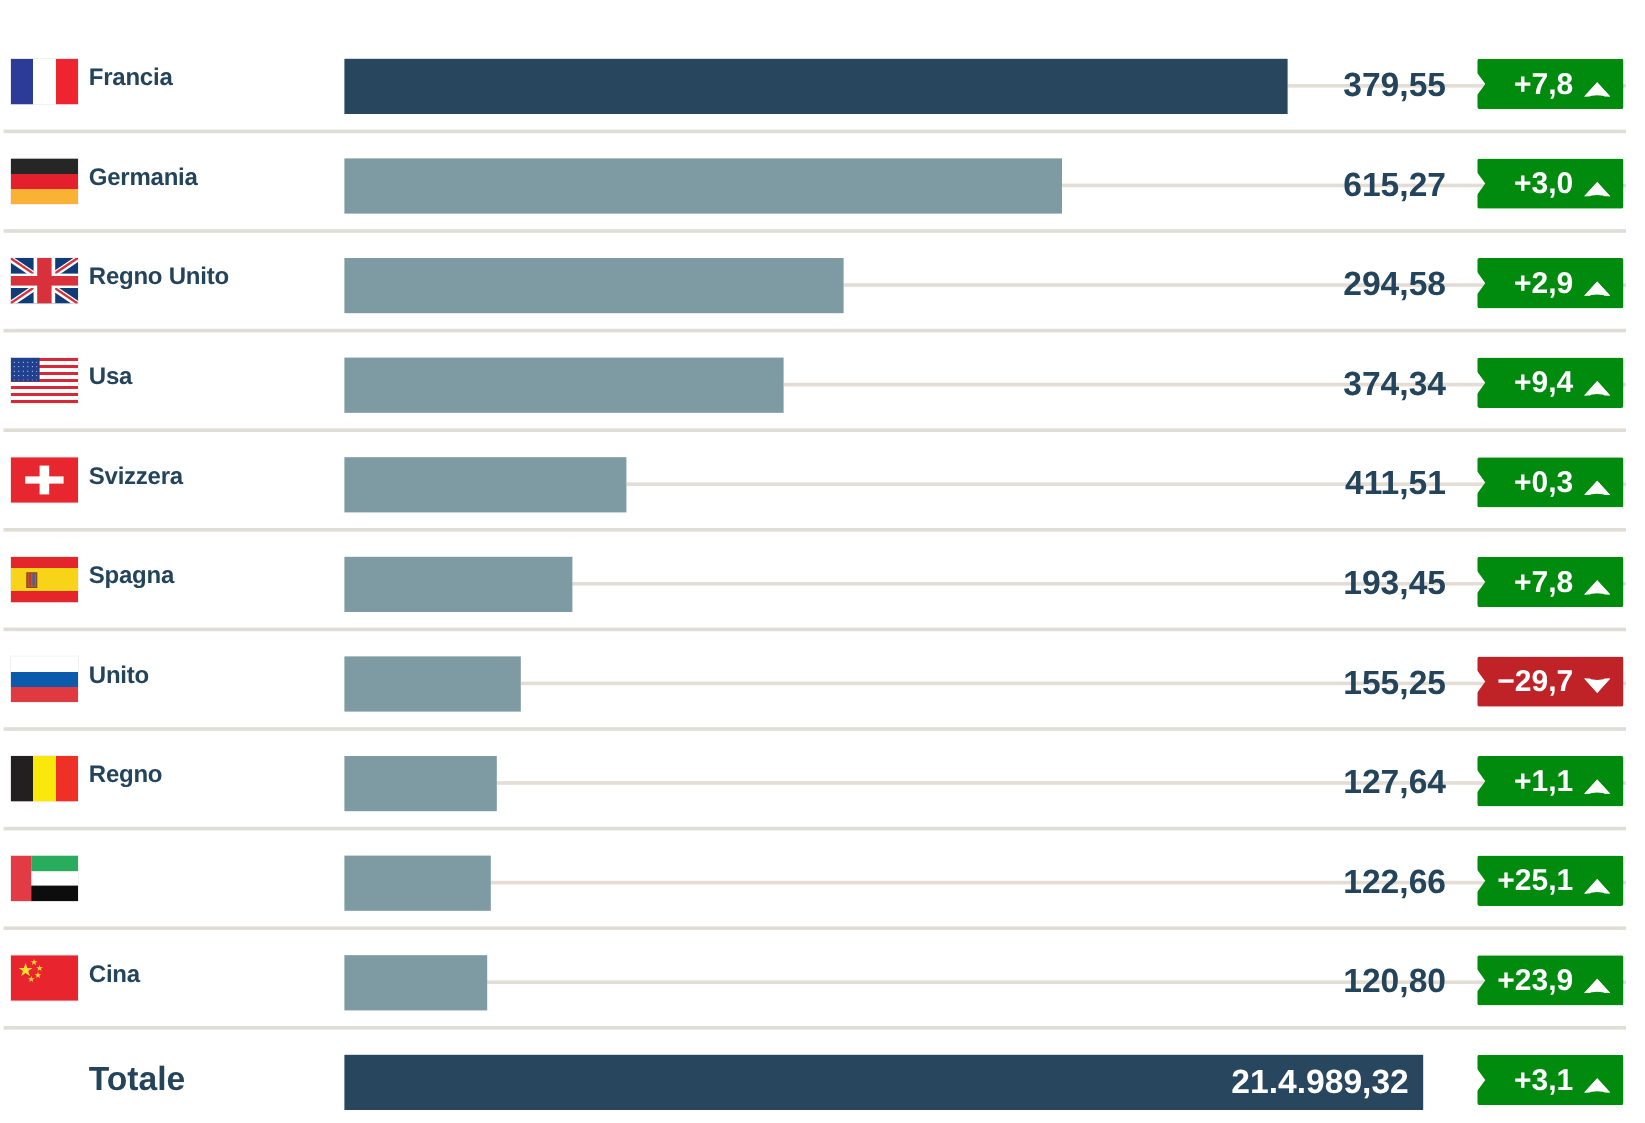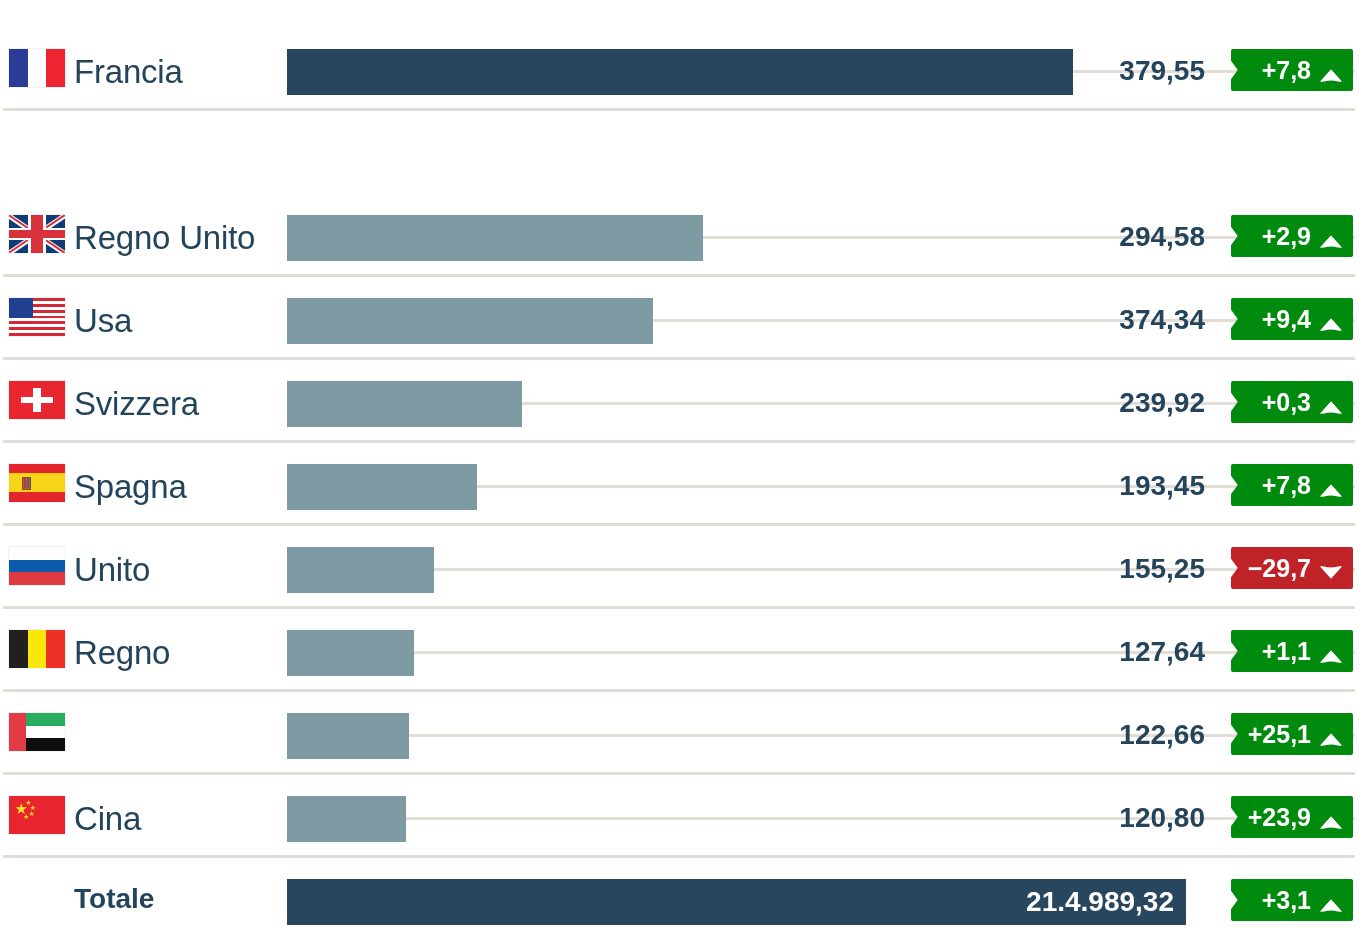--- a/index.html
+++ b/index.html
@@ -35,22 +35,22 @@
     width: 56px;
     height: 38px;
     overflow: hidden;
     background: #ffffff;
     box-shadow: 0 0 0 0.5px rgba(0,0,0,0.10);
   }
   .flag-inner { position: absolute; inset: 0; }
   .label {
     position: absolute;
     left: 74px;
-    font-size: 33px;
-    font-weight: normal;
+    font-size: 20px;
+    font-weight: bold;
     color: #23445b;
     letter-spacing: -0.2px;
     white-space: nowrap;
     line-height: 1;
   }
   .connector {
     position: absolute;
     height: 3px;
     background: #e3ddd6;
   }
@@ -123,20 +123,37 @@
     <div class="row" style="top:30px">
       <div class="flag" style="top:19px">
         <div class="flag-inner" style="background:linear-gradient(to right,#2b3b97 0 33.33%,#ffffff 33.33% 66.66%,#ee2430 66.66% 100%)"></div>
       </div>
       <div class="label" style="top:25px">Francia</div>
       <div class="connector" style="left:1073px;width:282px;top:40px"></div>
       <div class="bar dark" style="top:19px;width:786px"></div>
       <div class="value" style="top:27px">379,55</div>
       <div class="badge" style="top:19px">
         <span>+7,8</span>
+        <span class="chev"><svg viewBox="0 0 24 16" width="26" height="18" aria-hidden="true">
+            <path d="M2 14 L12 3 L22 14 L17.5 14 L12 8 L6.5 14 Z" fill="#ffffff"></path>
+            <path d="M2 14 L12 3 L22 14 L12 13 Z" fill="#ffffff"></path>
+          </svg></span>
+      </div>
+      <div class="sep" style="top:78px"></div>
+    </div>
+    <div class="row" style="top:113px">
+      <div class="flag" style="top:19px">
+        <div class="flag-inner" style="background:linear-gradient(to bottom,#262626 0 33.33%,#e5202e 33.33% 66.66%,#f9b233 66.66% 100%)"></div>
+      </div>
+      <div class="label" style="top:25px">Germania</div>
+      <div class="connector" style="left:885px;width:470px;top:40px"></div>
+      <div class="bar" style="top:19px;width:598px"></div>
+      <div class="value" style="top:27px">615,27</div>
+      <div class="badge" style="top:19px">
+        <span>+3,0</span>
         <span class="chev"><svg viewBox="0 0 24 16" width="26" height="18" aria-hidden="true">
             <path d="M2 14 L12 3 L22 14 L17.5 14 L12 8 L6.5 14 Z" fill="#ffffff"></path>
             <path d="M2 14 L12 3 L22 14 L12 13 Z" fill="#ffffff"></path>
           </svg></span>
       </div>
       <div class="sep" style="top:78px"></div>
     </div>
     <div class="row" style="top:196px">
       <div class="flag" style="top:19px">
         <div class="flag-inner" style="background:#0f3c77"></div>
@@ -183,21 +200,21 @@
     </div>
     <div class="row" style="top:362px">
       <div class="flag" style="top:19px">
         <div class="flag-inner" style="background:#e8262f"></div>
         <div style="position:absolute;left:42%;top:18%;width:16%;height:64%;background:#ffffff"></div>
         <div style="position:absolute;left:21%;top:42%;width:58%;height:16%;background:#ffffff"></div>
       </div>
       <div class="label" style="top:25px">Svizzera</div>
       <div class="connector" style="left:522px;width:833px;top:40px"></div>
       <div class="bar" style="top:19px;width:235px"></div>
-      <div class="value" style="top:27px">239,92</div>
+      <div class="value" style="top:27px">411,51</div>
       <div class="badge" style="top:19px">
         <span>+0,3</span>
         <span class="chev"><svg viewBox="0 0 24 16" width="26" height="18" aria-hidden="true">
             <path d="M2 14 L12 3 L22 14 L17.5 14 L12 8 L6.5 14 Z" fill="#ffffff"></path>
             <path d="M2 14 L12 3 L22 14 L12 13 Z" fill="#ffffff"></path>
           </svg></span>
       </div>
       <div class="sep" style="top:78px"></div>
     </div>
     <div class="row" style="top:445px">

